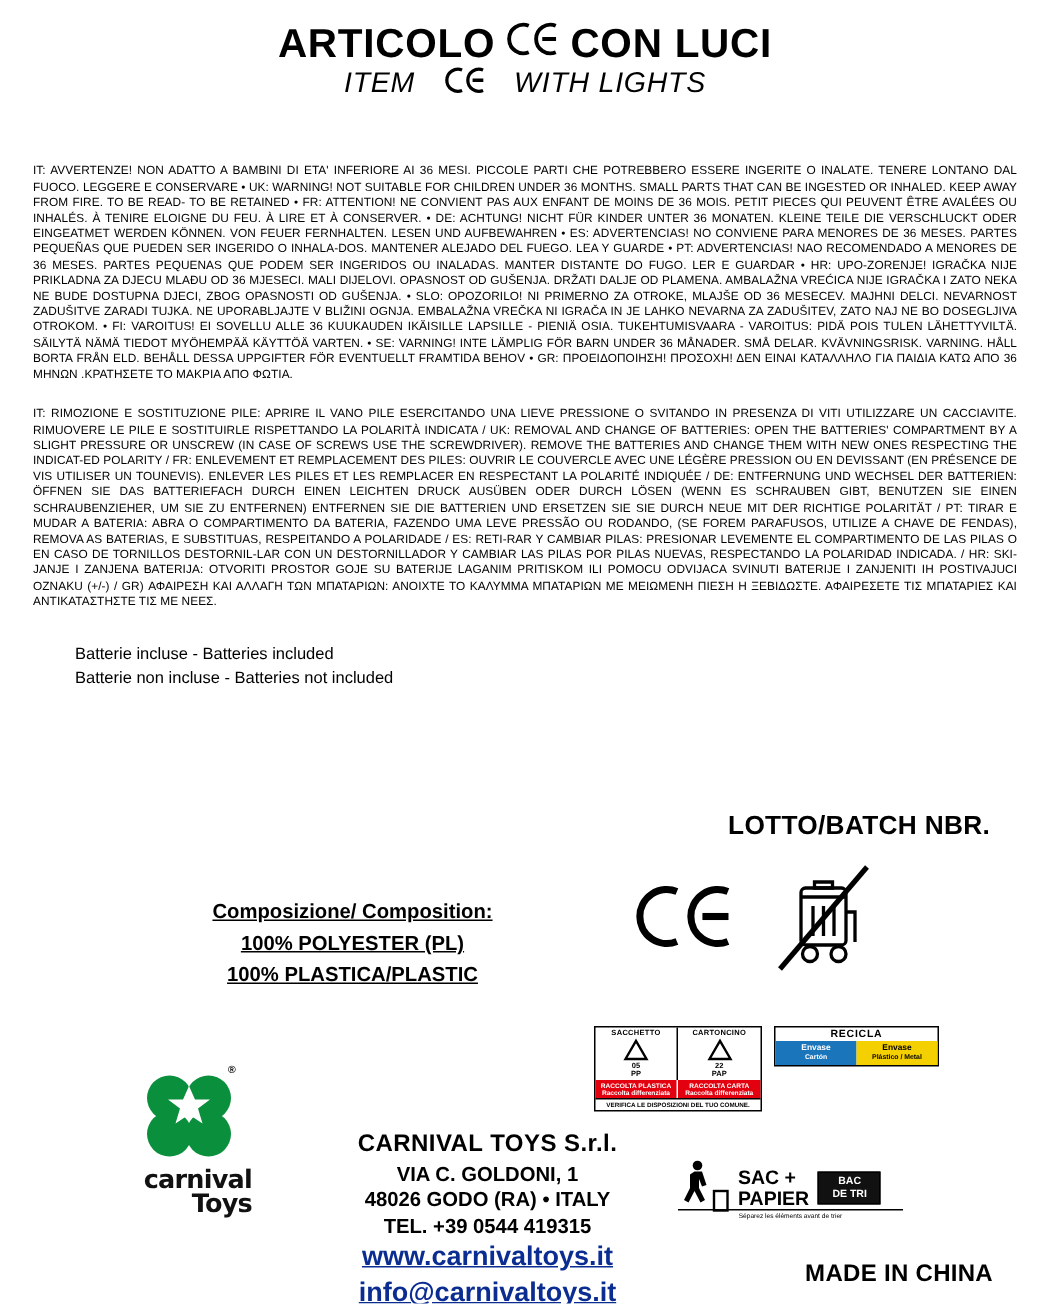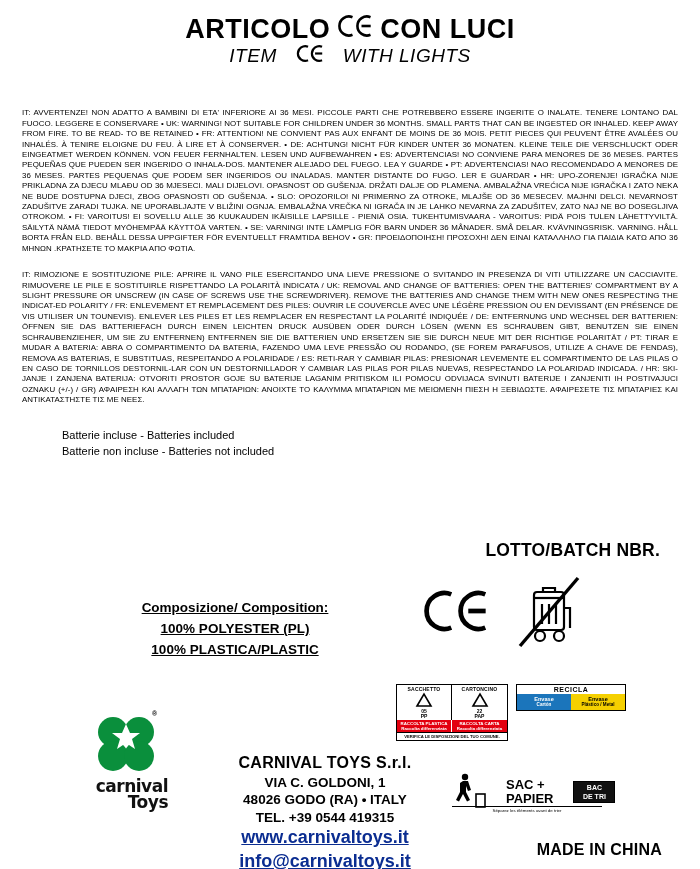--- a/index.html
+++ b/index.html
@@ -60,21 +60,21 @@
     text-align: justify;
     letter-spacing: 0.05px;
     margin: 0 4px;
   }
   #warn1 { margin-top: 40px; }
   #warn2 { margin-top: 16px; }
 
   
   .battery-note {
     margin-top: 22px;
-    margin-left: 44px;
+    margin-left: 32px;
     font-size: 11px;
     line-height: 1.45;
   }
 
   
   .lotto {
     position: absolute;
     right: 40px;
     top: 540px;
     font-size: 17.5px;
@@ -196,21 +196,21 @@
   .recicla-lab1 { font-size: 5.6px; font-weight: bold; line-height: 1.1; }
   .recicla-lab2 { font-size: 4.6px; font-weight: bold; line-height: 1.1; }
 
   
   .sac-row {
     position: absolute;
     left: 452px;
     top: 772px;
     display: flex;
     align-items: center;
-    gap: 20px;
+    gap: 6px;
   }
   .sac-text {
     font-size: 13px;
     font-weight: bold;
     line-height: 1.05;
   }
   .bac-box {
     border: 1px solid #000;
     background: #111;
     color: #fff;

